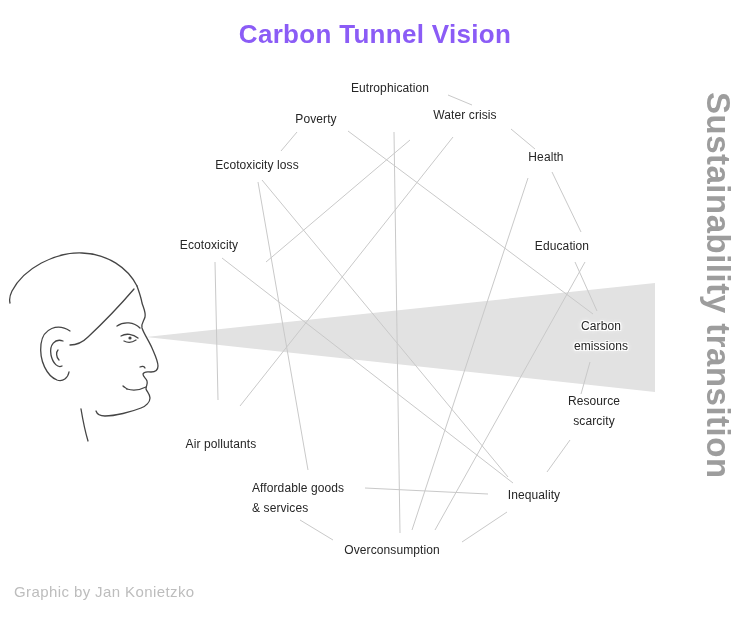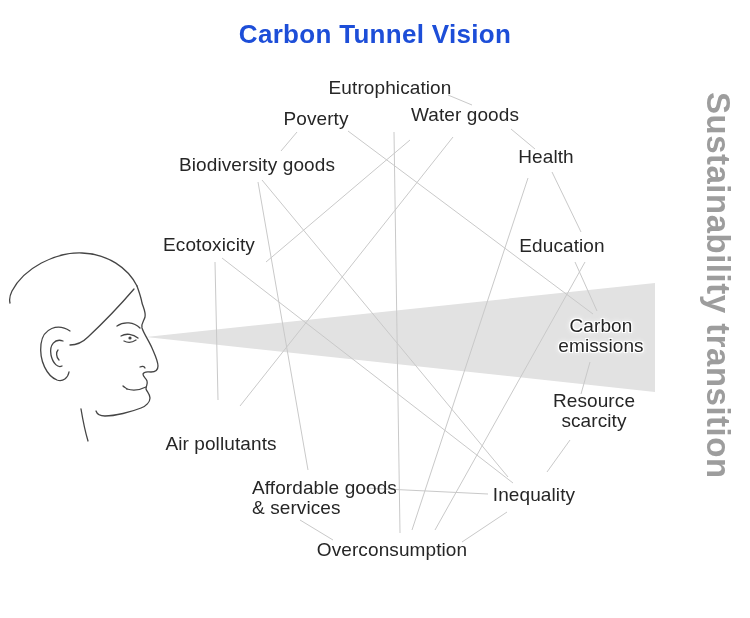--- a/index.html
+++ b/index.html
@@ -3,25 +3,25 @@
 <meta charset="utf-8">
 <style>
   html,body{margin:0;padding:0;background:#fff;}
   .stage{
     position:relative;width:750px;height:618px;background:#ffffff;
     font-family:"Liberation Sans","DejaVu Sans",sans-serif;overflow:hidden;
   }
   .layer-svg{position:absolute;left:0;top:0;width:750px;height:618px;}
   .page-title{
     position:absolute;left:0;top:19px;width:750px;margin:0;
-    text-align:center;font-size:26px;font-weight:bold;color:#1d4ed8;
+    text-align:center;font-size:26px;font-weight:bold;color:#8b5cf6;
     letter-spacing:.3px;
   }
   .node{
-    position:absolute;font-size:19px;line-height:20px;color:#262626;
+    position:absolute;font-size:12px;line-height:20px;color:#262626;
     white-space:pre-line;letter-spacing:.1px;z-index:3;
   }
   .node.center{transform:translate(-50%,-50%);text-align:center;}
   .node.left{text-align:left;margin-left:24px;}
   .node.halo{
     text-shadow:-1px -1px 0 #fff,1px -1px 0 #fff,-1px 1px 0 #fff,1px 1px 0 #fff,
                  0 0 3px #fff,0 0 5px #fff,0 0 7px #fff;
   }
   .side-label{
     position:absolute;left:699px;top:92px;height:480px;
@@ -81,32 +81,33 @@
       <path d="M58,350 C56,352 56,357 59,360"></path>
       <path d="M81,409 C83,421 85,431 88,441"></path>
     </g>
   </svg>
 
   <h1 class="page-title">Carbon Tunnel Vision</h1>
 
   <div id="nodes">
       <div class="node center" style="left: 390px; top: 88px;">Eutrophication</div>
       <div class="node center" style="left: 316px; top: 119px; text-align: right;">Poverty</div>
-      <div class="node center" style="left: 465px; top: 115px;">Water goods</div>
+      <div class="node center" style="left: 465px; top: 115px;">Water crisis</div>
       <div class="node center" style="left: 546px; top: 157px;">Health</div>
-      <div class="node center" style="left: 257px; top: 165px;">Biodiversity goods</div>
+      <div class="node center" style="left: 257px; top: 165px;">Ecotoxicity loss</div>
       <div class="node center" style="left: 209px; top: 245px;">Ecotoxicity</div>
       <div class="node center" style="left: 562px; top: 246px;">Education</div>
       <div class="node center halo" style="left: 601px; top: 336px;">Carbon
 emissions</div>
       <div class="node center" style="left: 594px; top: 411px;">Resource
 scarcity</div>
       <div class="node center" style="left: 221px; top: 444px;">Air pollutants</div>
       <div class="node left" style="left: 228px; top: 478px;">Affordable goods
 &amp; services</div>
       <div class="node center" style="left: 534px; top: 495px;">Inequality</div>
       <div class="node center" style="left: 392px; top: 550px;">Overconsumption</div>
     </div>
 
   <div class="side-label">Sustainability transition</div>
 
+  <div class="credit">Graphic by Jan Konietzko</div>
 
 </div>
 
 </body></html>

